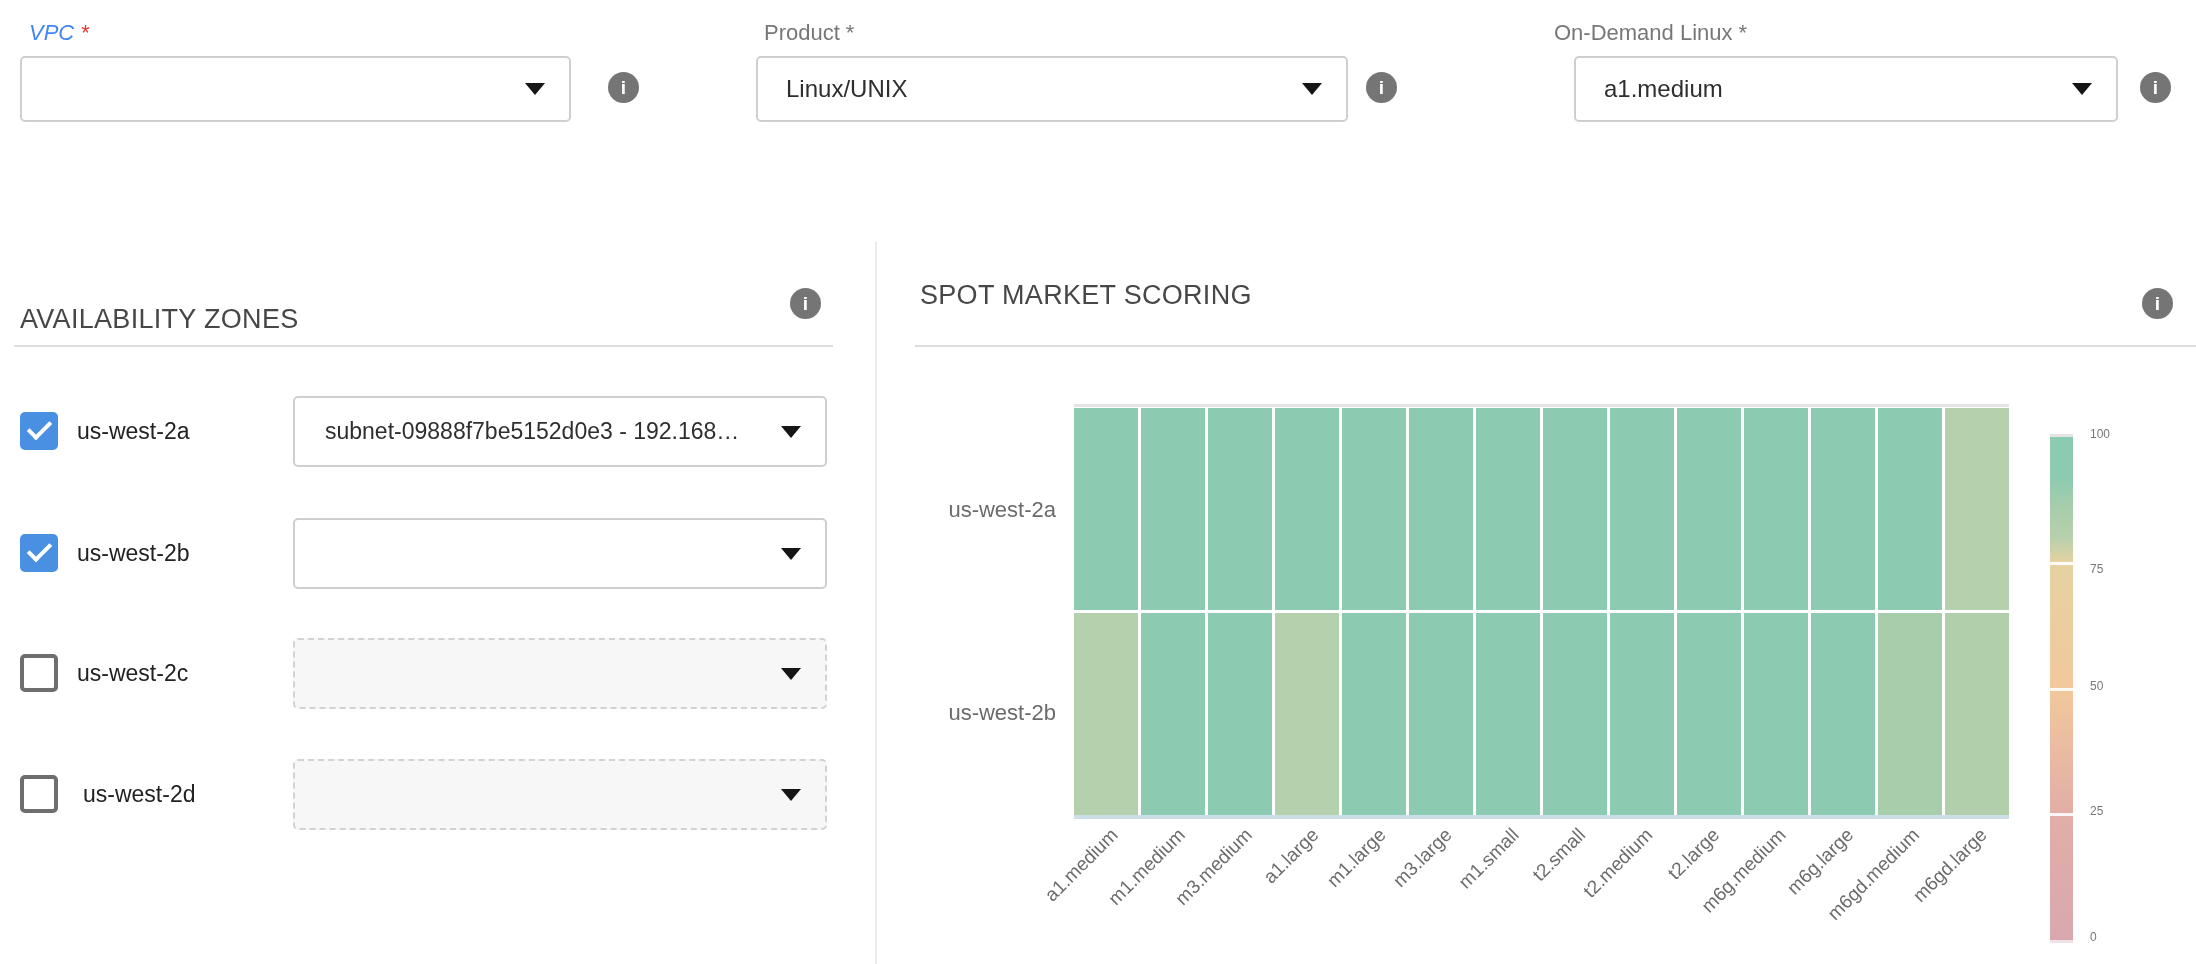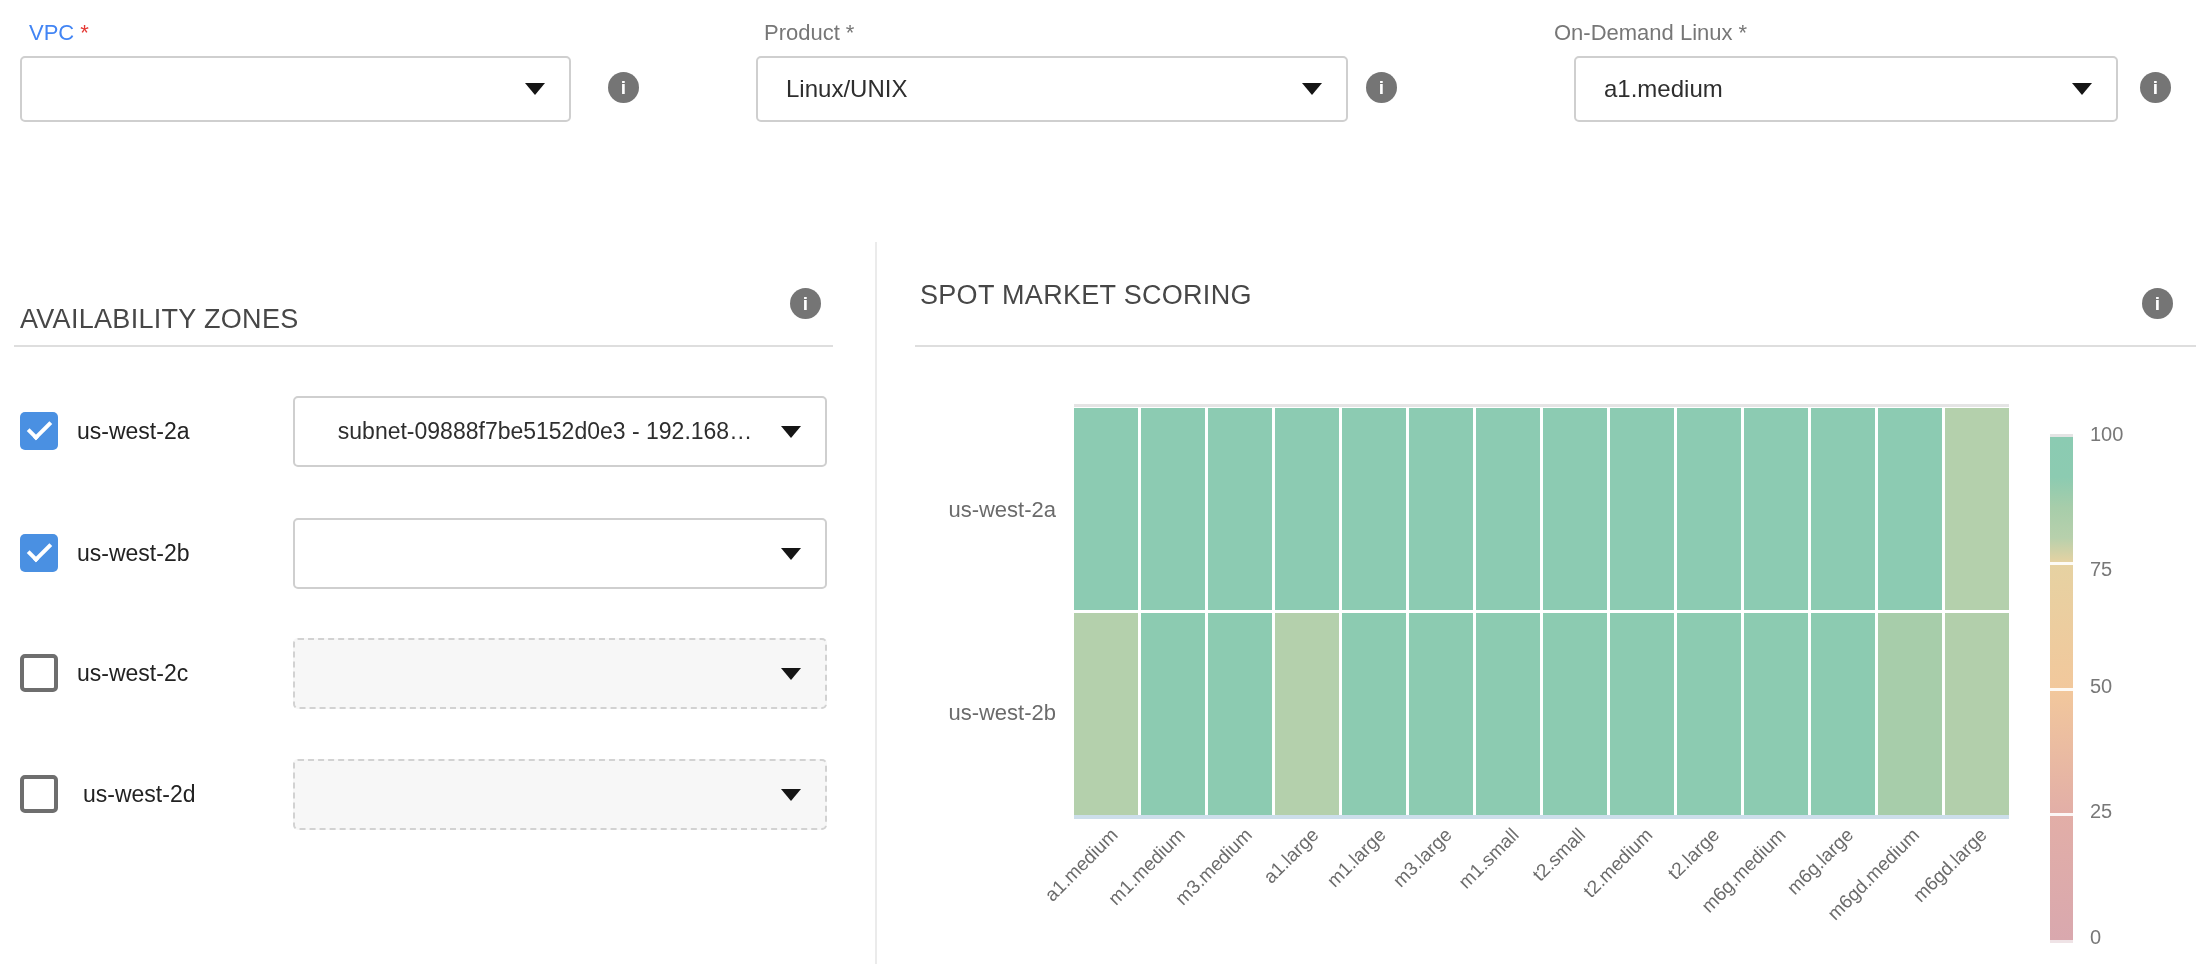--- a/index.html
+++ b/index.html
@@ -3,21 +3,21 @@
 <meta charset="utf-8">
 <style>
   html,body{margin:0;padding:0;background:#fff;}
   body{width:2196px;height:964px;position:relative;overflow:hidden;
        font-family:"Liberation Sans","DejaVu Sans",sans-serif;}
   .abs{position:absolute;}
 
   
   .field-label{position:absolute;font-size:22px;color:#777;white-space:nowrap;}
   .field-label .req{margin-left:6px;}
-  .field-label.focused{color:#4285f4;}
+  .field-label.focused{color:#4285f4;font-style:italic;}
   .field-label.focused .req{color:#e53935;}
   .select{position:absolute;background:#fff;border:2px solid #cfcfcf;border-radius:5px;
           display:flex;align-items:center;box-sizing:border-box;
           padding:0 56px 0 28px;font-size:24px;color:#2e2e2e;cursor:pointer;}
   .select .val{overflow:hidden;white-space:nowrap;}
   .caret{position:absolute;right:24px;top:50%;margin-top:-6px;width:0;height:0;
          border-left:10px solid transparent;border-right:10px solid transparent;
          border-top:12px solid #151515;}
   .info-icon{position:absolute;width:31px;height:31px;border-radius:50%;background:#757575;
              color:#fff;display:flex;align-items:center;justify-content:center;
@@ -46,21 +46,21 @@
   .hm-cell{width:100%;height:100%;}
   .plot-top{position:absolute;left:1074px;top:404px;width:935px;height:3px;background:#e4e4e4;}
   .plot-bottom{position:absolute;left:1074px;top:815px;width:935px;height:4px;background:#ccdeea;}
   .ylabel{position:absolute;left:816px;width:240px;text-align:right;font-size:22px;
           color:#6b6b6b;line-height:26px;white-space:nowrap;}
   .xlabel{position:absolute;top:824px;font-size:19px;color:#6b6b6b;white-space:nowrap;
           transform:rotate(-45deg);transform-origin:top right;}
   .legend-bar{position:absolute;left:2050px;top:434px;width:23px;height:503px;
       border-top:3px solid #e4e4e4;border-bottom:3px solid #efe3e6;box-sizing:content-box;}
   .legend-tick-line{position:absolute;left:0;width:100%;height:3px;background:#fff;opacity:.9;}
-  .legend-label{position:absolute;left:2090px;font-size:20px;color:#787878;line-height:22px;}
+  .legend-label{position:absolute;left:2090px;font-size:12px;color:#787878;line-height:22px;}
 </style>
 </head>
 <body>
 
 <div class="field-label focused" style="left:29px;top:20px;"><span>VPC</span><span class="req">*</span></div>
 <div class="select" style="left:20px;top:56px;width:551px;height:66px;">
   <span class="caret"></span>
 </div>
 <div class="info-icon" style="left:608px;top:72px;"></div>
 
@@ -78,21 +78,21 @@
 </div>
 <div class="info-icon" style="left:2140px;top:72px;"></div>
 
 <div class="section-title" style="left:20px;top:296px;margin-top:8px;">AVAILABILITY ZONES</div>
 <div class="info-icon" style="left:790px;top:288px;"></div>
 <div class="divider" style="left:14px;top:345px;width:819px;"></div>
 
 <div>
   <div class="checkbox checked" style="left:20px;top:412px;"></div>
   <div class="zone-label" style="left:77px;top:417px;">us-west-2a</div>
-  <div class="select subnet-select" style="top:396px;justify-content:center;">
+  <div class="select subnet-select" style="top:396px;">
     <span class="val">subnet-09888f7be5152d0e3 - 192.168…</span>
     <span class="caret"></span>
   </div>
 </div>
 
 <div>
   <div class="checkbox checked" style="left:20px;top:534px;"></div>
   <div class="zone-label" style="left:77px;top:539px;">us-west-2b</div>
   <div class="select subnet-select" style="top:518px;">
     <span class="caret"></span>

